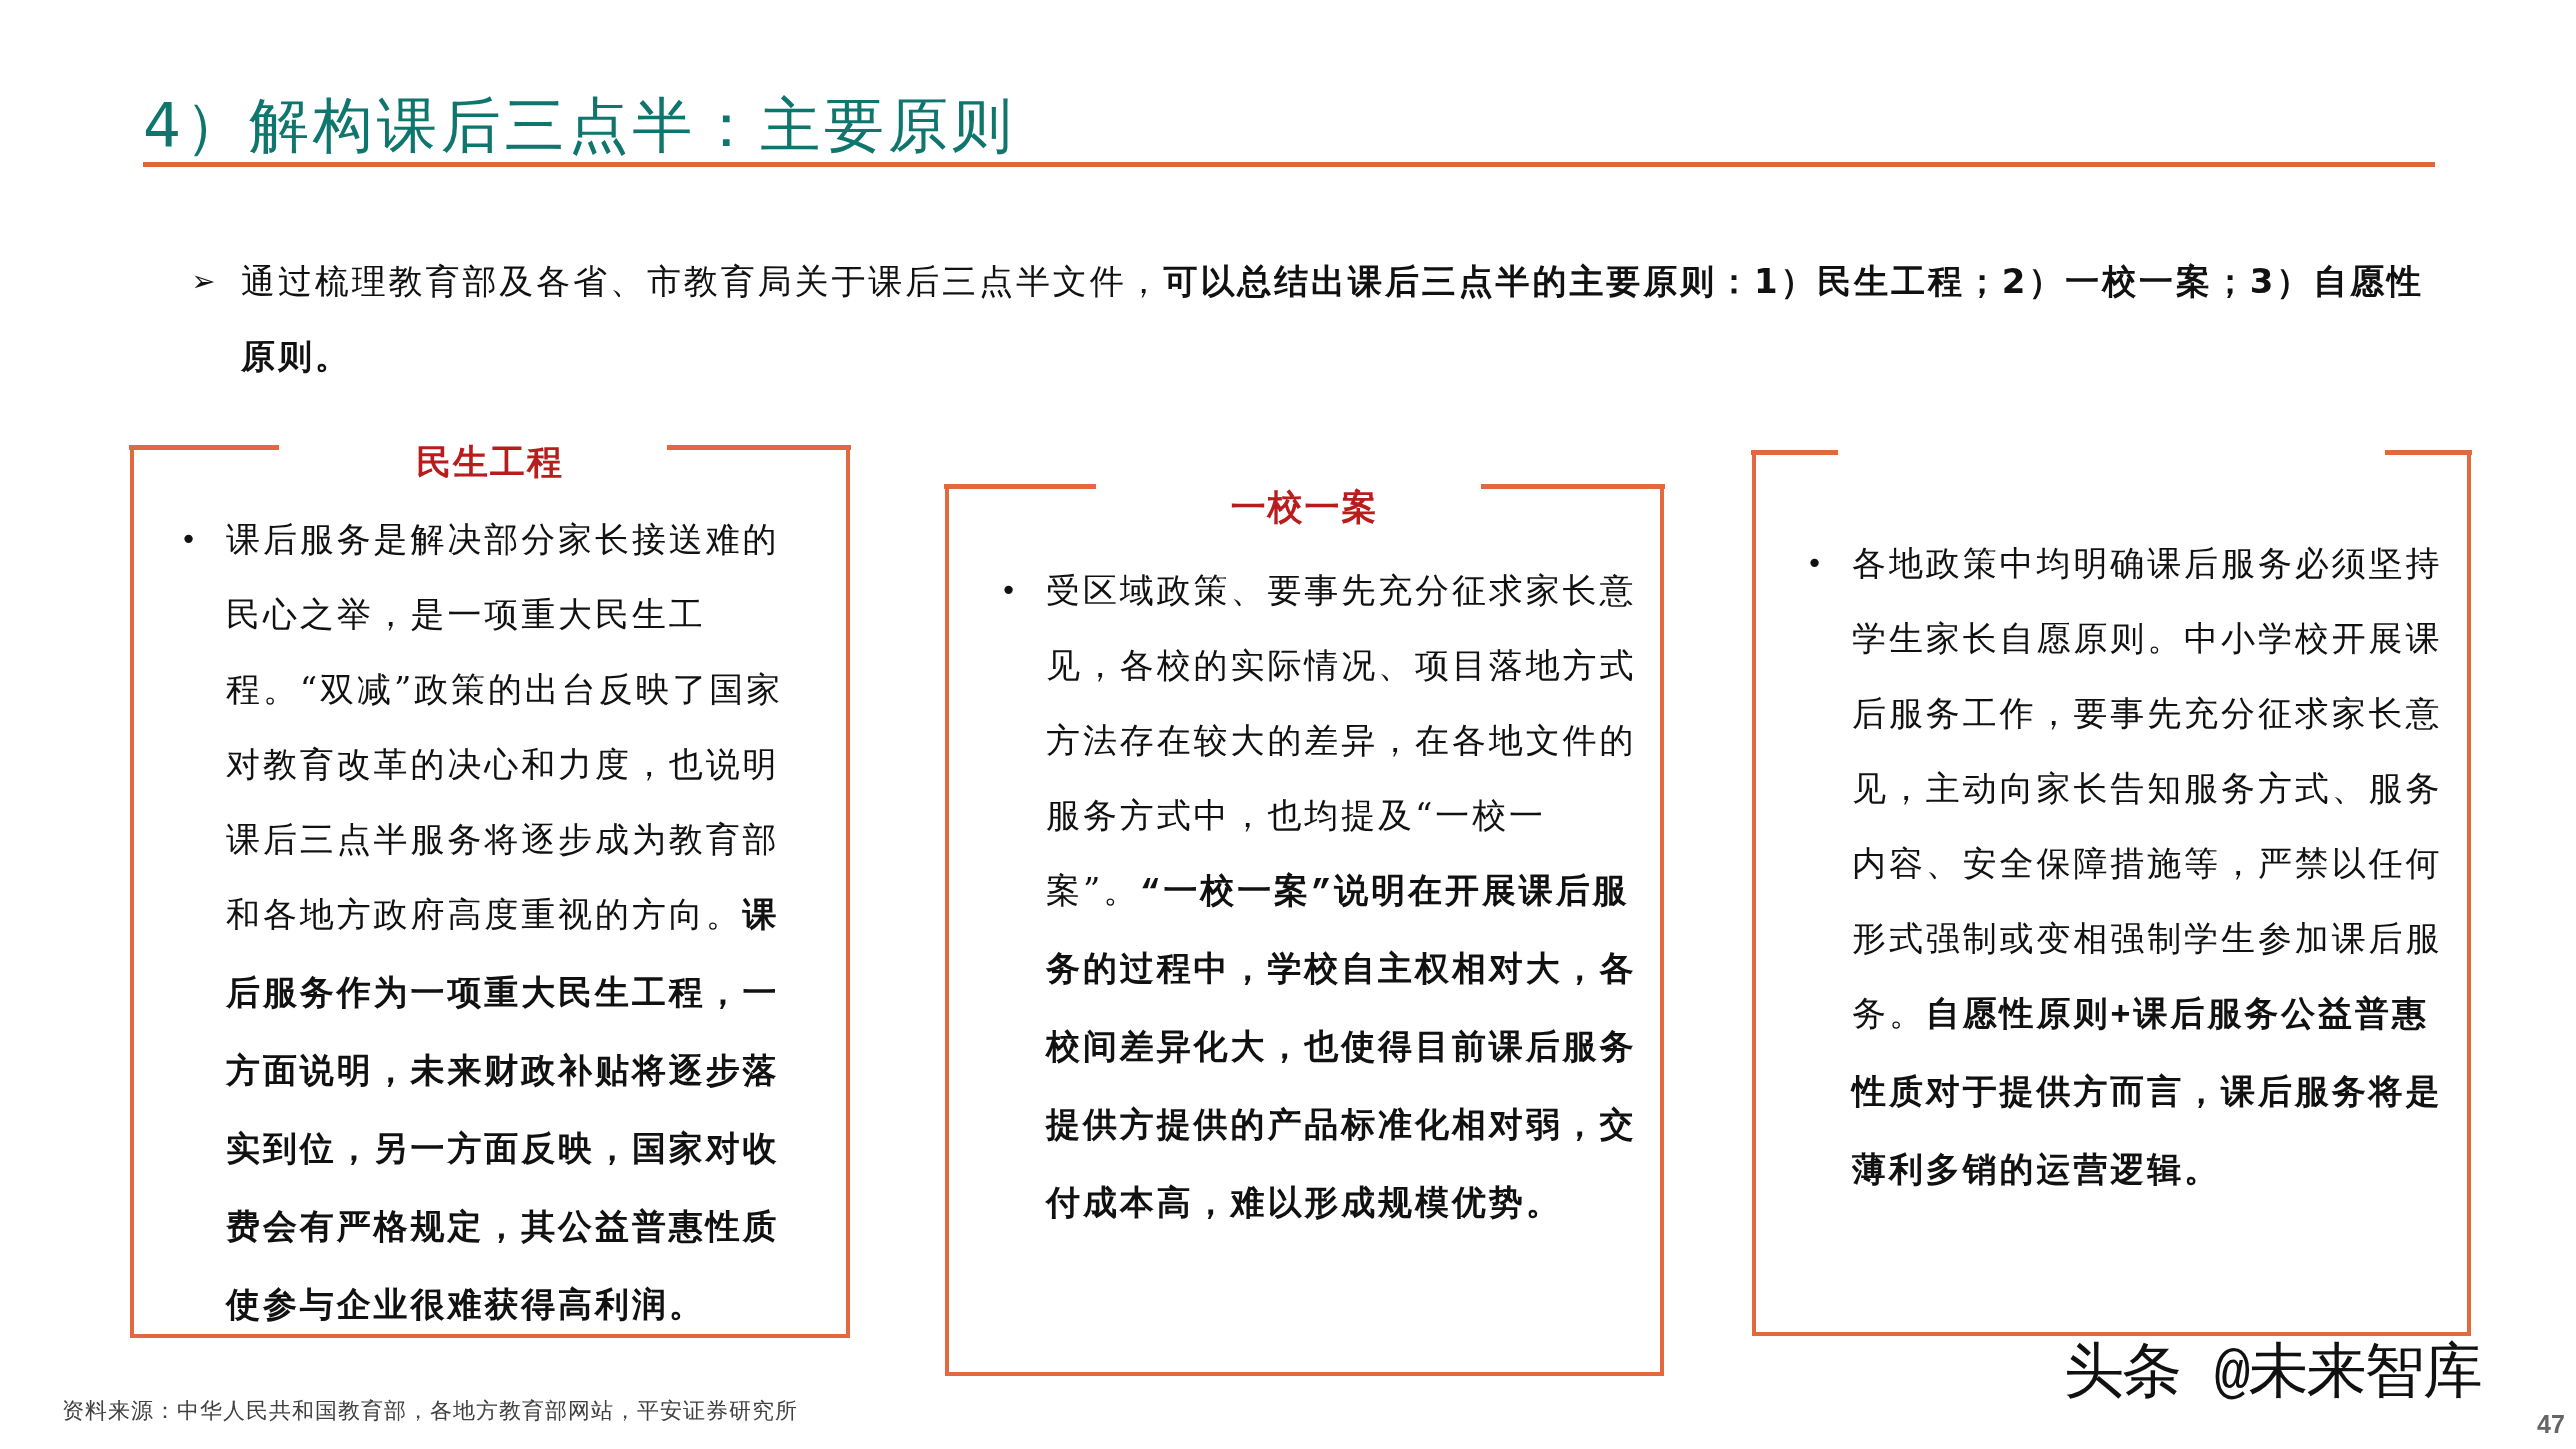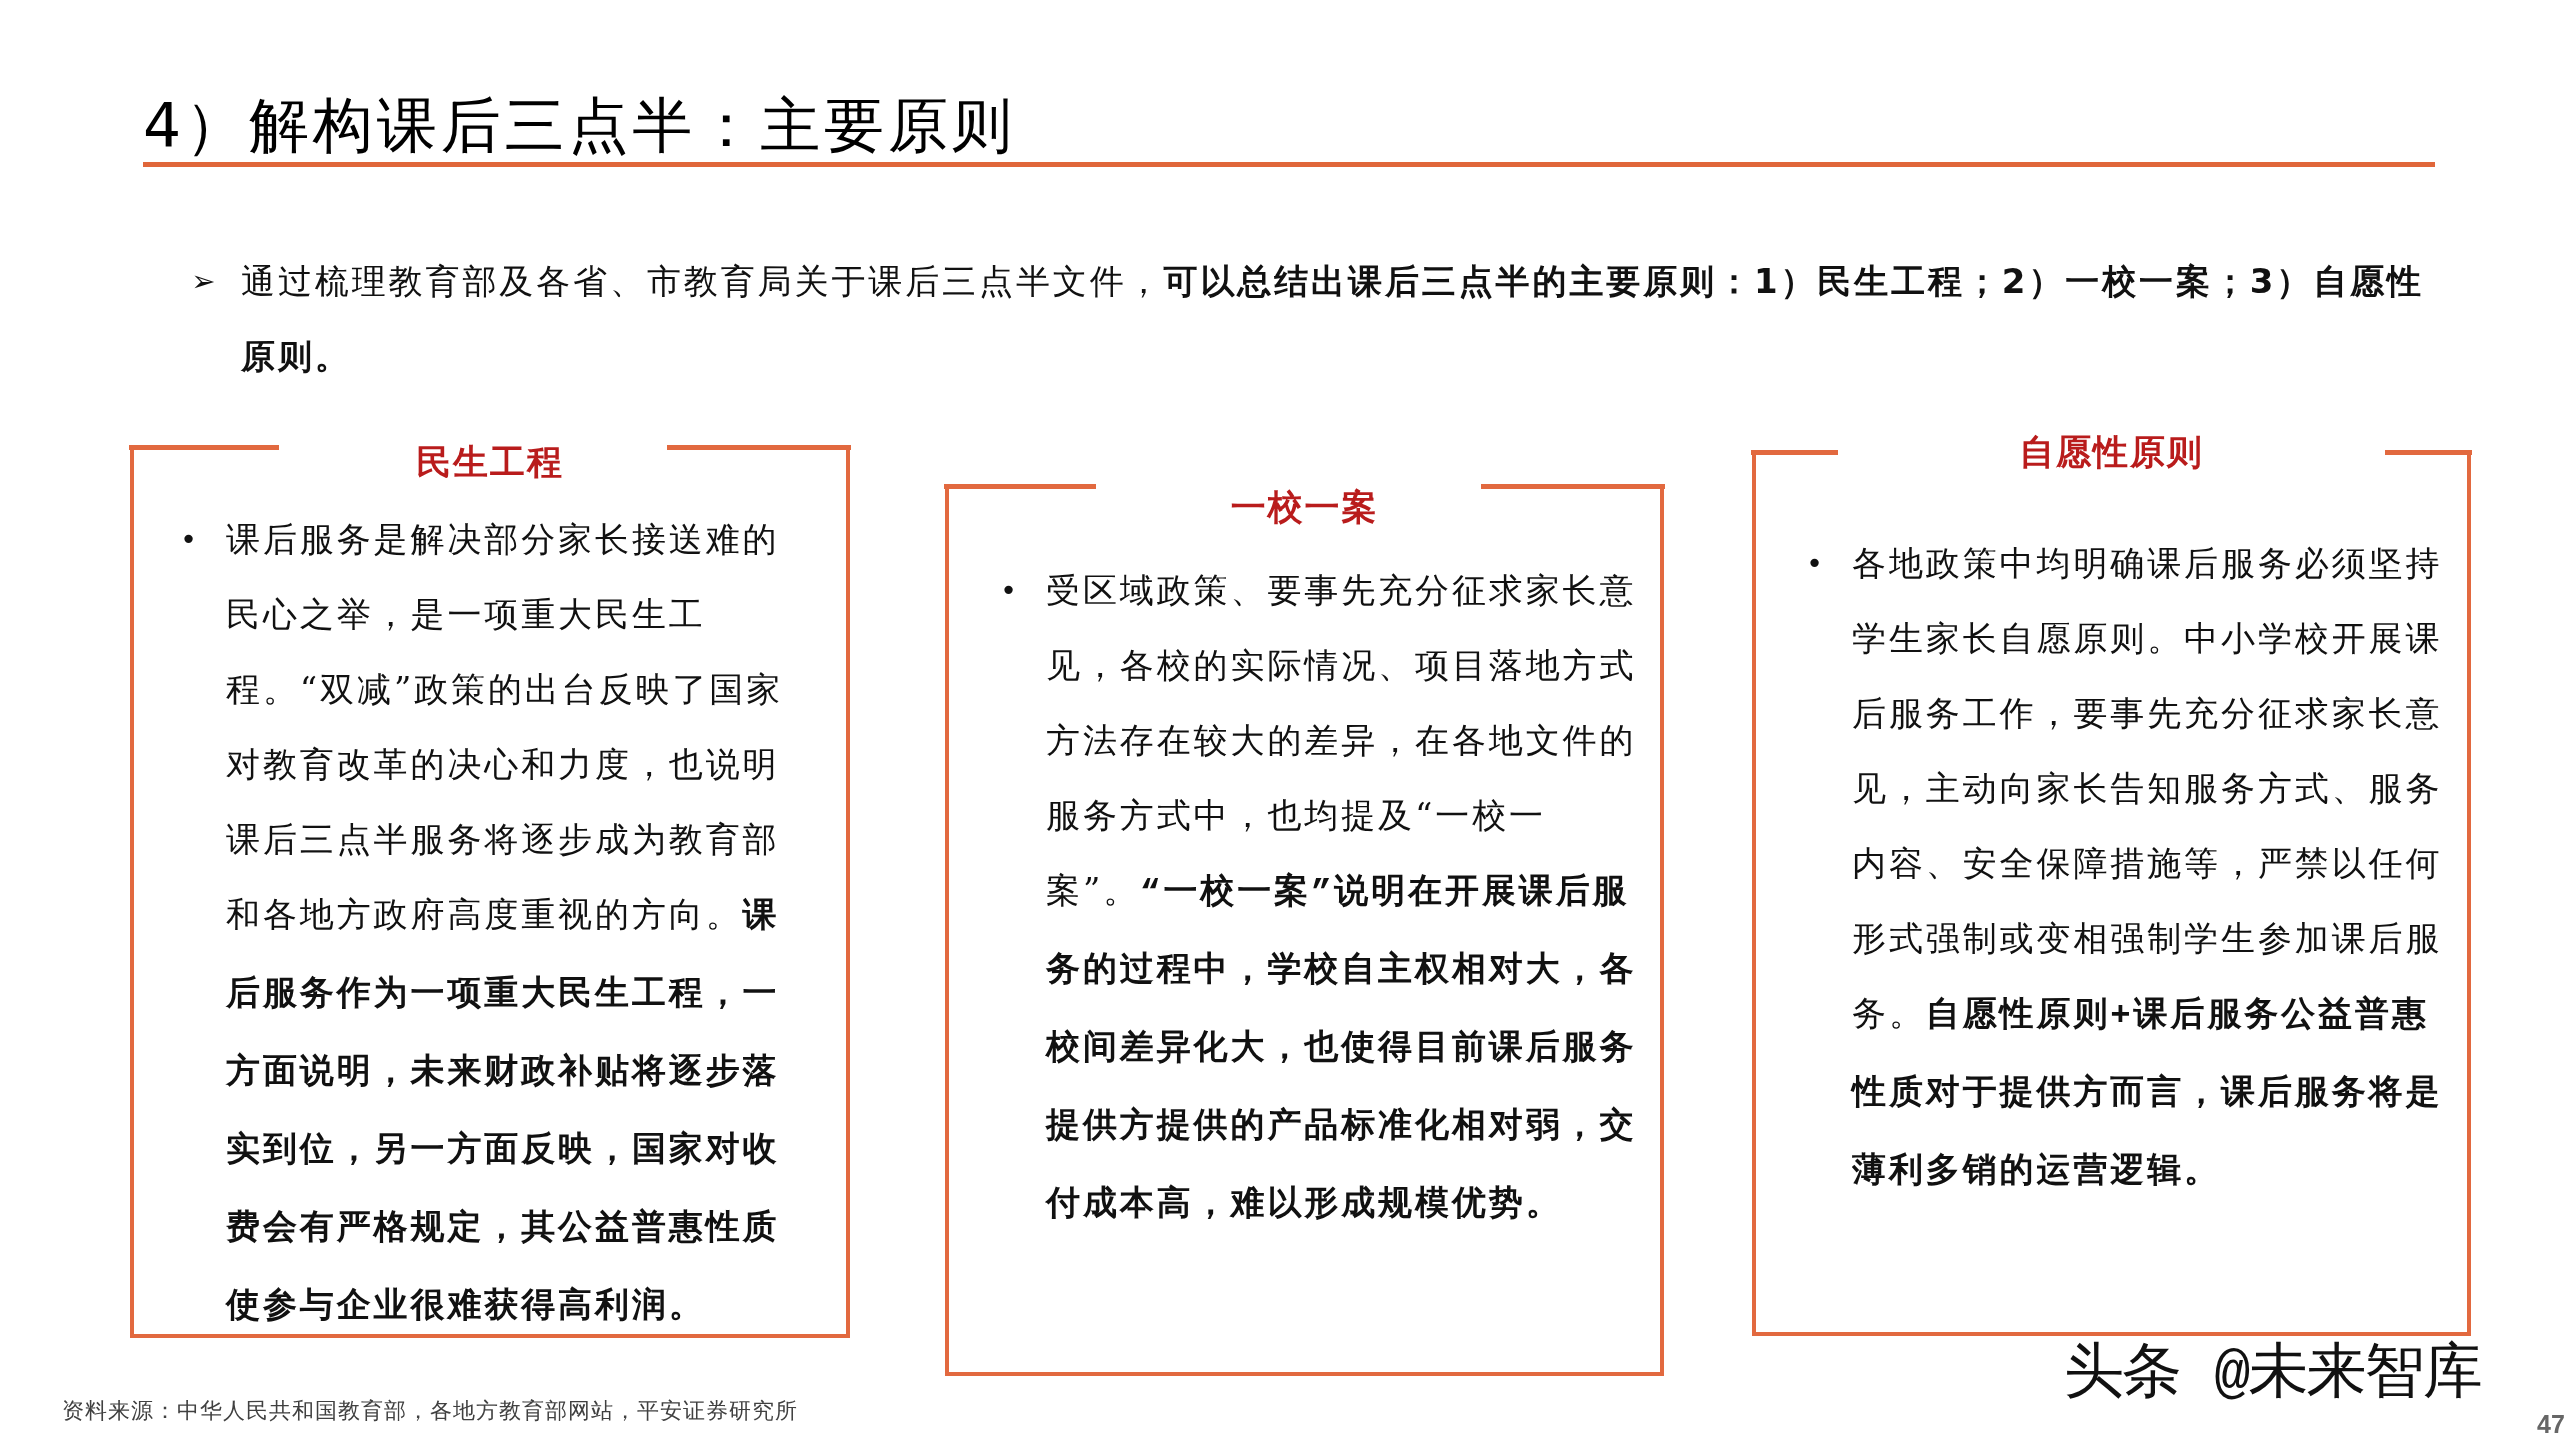--- a/index.html
+++ b/index.html
@@ -4,21 +4,21 @@
 <style>
   html, body { margin:0; padding:0; }
   body {
     width:2576px; height:1449px; position:relative; overflow:hidden;
     background:#ffffff;
     font-family:"DejaVu Serif","Liberation Serif",serif;
     color:#111;
   }
   .title {
     position:absolute; left:143px; top:89px;
-    font-size:60px; line-height:73px; color:#000000; letter-spacing:3.9px;
+    font-size:60px; line-height:73px; color:#0f766e; letter-spacing:3.9px;
     font-family:"DejaVu Sans","Liberation Sans",sans-serif;
   }
   .title-rule {
     position:absolute; left:143px; top:162px; width:2292px; height:4.8px;
     background:#E0663A;
   }
   .intro {
     position:absolute; left:184px; top:244px; width:2251px;
     font-size:34px; line-height:75px; color:#111;
   }
@@ -90,21 +90,20 @@
   <div class="box-title" style="top:0px;">一校一案</div>
   <div class="content" style="top:69px; left:51px; right:21px;">
     <span class="bullet">•</span>
     <span class="txt"><span>受区域政策、要事先充分征求家长意见，各校的实际情况、项目落地方式方法存在较大的差异，在各地文件的服务方式中，也均提及“一校一案”。</span><span class="b">“一校一案”说明在开展课后服务的过程中，学校自主权相对大，各校间差异化大，也使得目前课后服务提供方提供的产品标准化相对弱，交付成本高，难以形成规模优势。</span></span>
   </div>
 </div>
 
 <div class="box" style="left:1752px; top:450px; width:719px; height:886px;">
   <div class="top-l" style="width:87px;"></div>
   <div class="top-r" style="width:87px;"></div>
-  <div class="box-title" style="top:-21px;">自愿性原则</div>
   <div class="content" style="top:76px; left:50px; right:21px;">
     <span class="bullet">•</span>
     <span class="txt"><span>各地政策中均明确课后服务必须坚持学生家长自愿原则。中小学校开展课后服务工作，要事先充分征求家长意见，主动向家长告知服务方式、服务内容、安全保障措施等，严禁以任何形式强制或变相强制学生参加课后服务。</span><span class="b">自愿性原则+课后服务公益普惠性质对于提供方而言，课后服务将是薄利多销的运营逻辑。</span></span>
   </div>
 </div>
 
 <div class="source">资料来源：中华人民共和国教育部，各地方教育部网站，平安证券研究所</div>
 <div class="watermark">头条 @未来智库</div>
 <div class="page-num">47</div>
 

